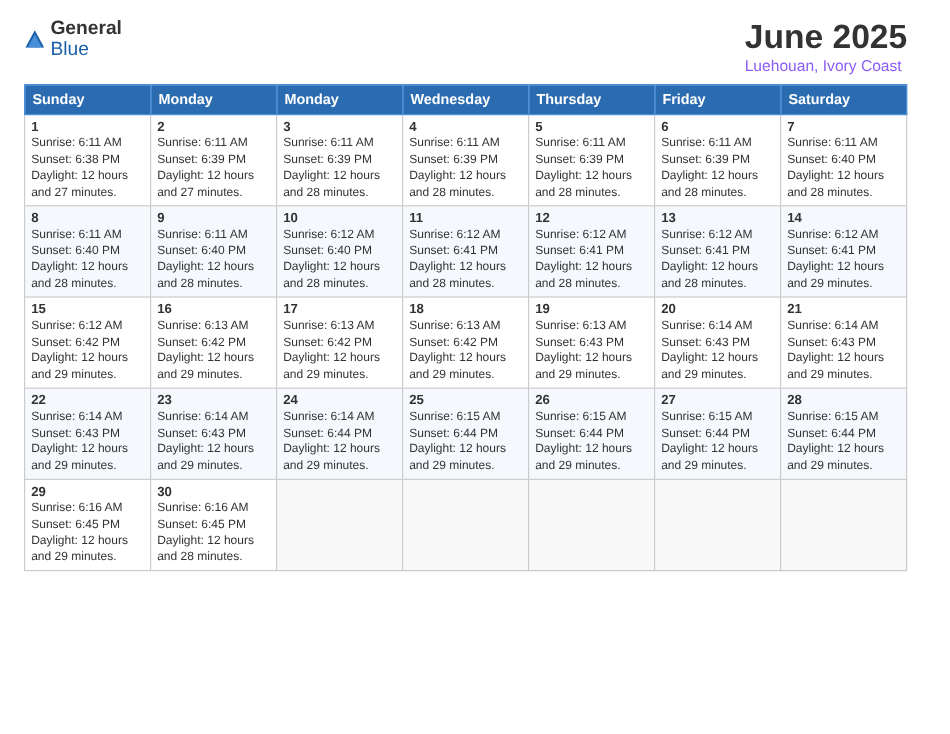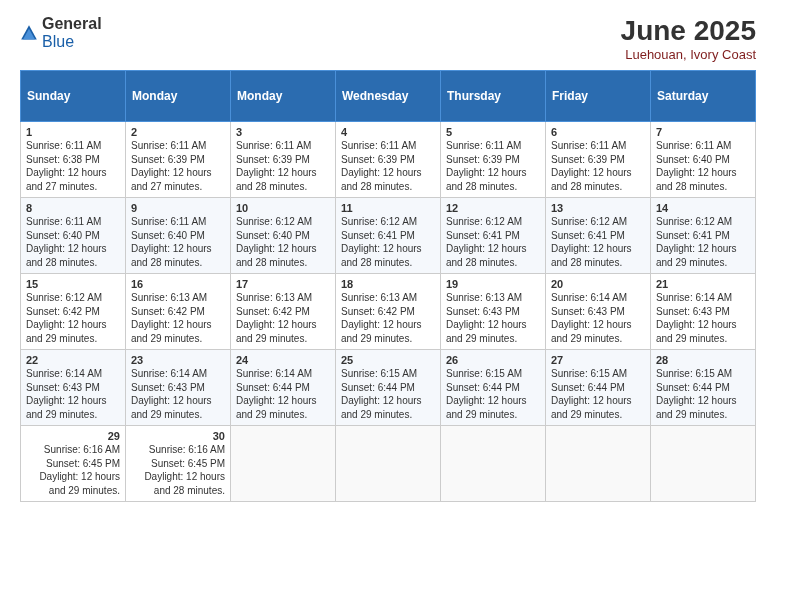--- a/index.html
+++ b/index.html
@@ -35,42 +35,42 @@
     .logo-text-blue {
       font-size: 16px;
       font-weight: normal;
       color: #1a5fa8;
     }
     .logo-icon {
       width: 18px;
       height: 18px;
     }
     .title-section {
-      text-align: right;
+      text-align: left;
     }
     .main-title {
       font-size: 28px;
       font-weight: bold;
       color: #333;
     }
     .subtitle {
       font-size: 13px;
-      color: #7f1d1d;
+      color: #8b5cf6;
     }
     .calendar {
       width: 100%;
       border-collapse: collapse;
       border: 1px solid #ccc;
     }
     .calendar th {
       background: #2b6cb0;
       color: #fff;
       font-size: 12px;
       font-weight: bold;
-      padding: 18px 6px;
+      padding: 5px 6px;
       text-align: left;
       border: 1px solid #4a90d9;
     }
     .calendar td {
       vertical-align: top;
       padding: 4px 5px;
       font-size: 9.5px;
       color: #333;
       border: 1px solid #ccc;
       width: calc(100% / 7);
@@ -88,21 +88,20 @@
     .day-info {
       font-size: 10px;
       color: #333;
       line-height: 1.35;
     }
     .empty-cell {
       background: #f9f9f9 !important;
     }
     .last-row td {
       height: 60px;
-      text-align: right;
     }
   </style>
 </head>
 <body>
 
 <div class="page">
   <div class="header">
     <div class="logo">
       <svg class="logo-icon" viewBox="0 0 30 30" xmlns="http://www.w3.org/2000/svg">
         <polygon points="15,2 28,26 2,26" fill="#1a5fa8"></polygon>

